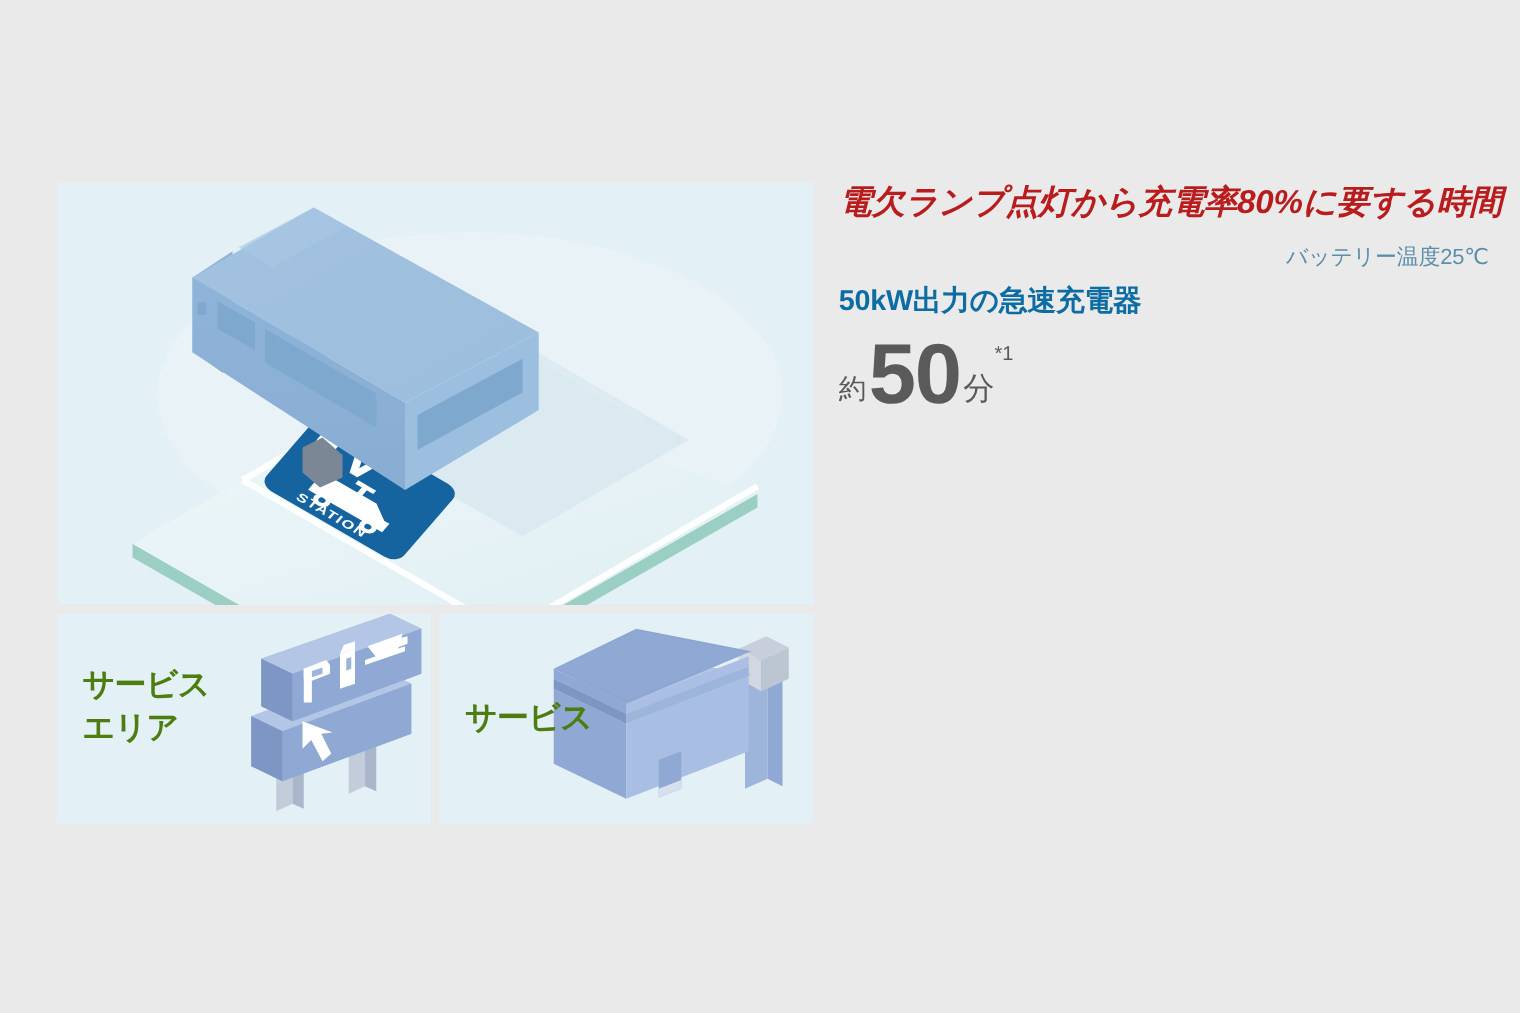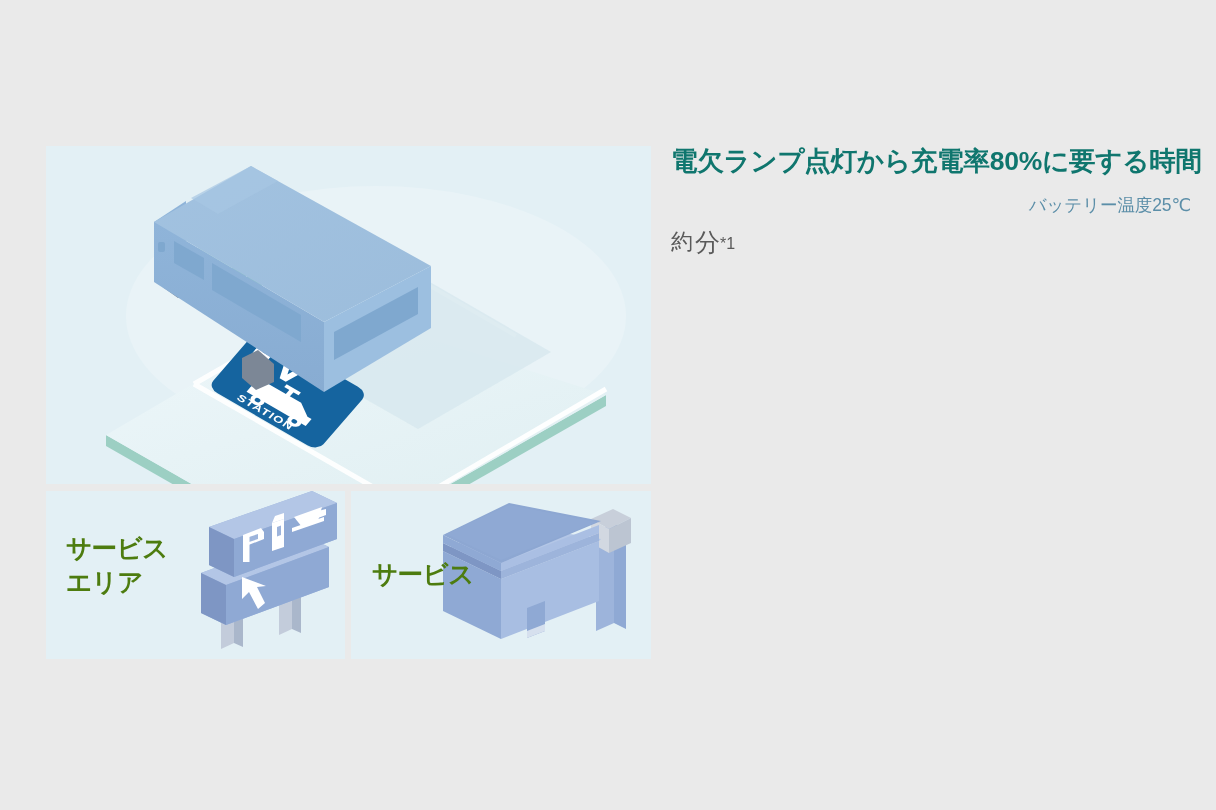--- a/index.html
+++ b/index.html
@@ -47,24 +47,25 @@
 
   
   #info-col {
     position: absolute;
     left: 671px; top: 146px;
     width: 520px;
   }
   #headline {
     font-size: 26.5px;
     font-weight: bold;
-    color: #0f766e;
+    color: #b91c1c;
     letter-spacing: -0.2px;
     line-height: 1.18;
     white-space: nowrap;
+    font-style: italic;
   }
   #sub-note {
     margin-top: 18px;
     font-size: 17.5px;
     color: #5b8ea8;
     line-height: 1.2;
     letter-spacing: -0.1px;
     white-space: nowrap;
     text-align: right;
   }
@@ -334,20 +335,22 @@
   <div class="card-label" id="sa-label">
     <div>サービス</div>
     <div>エリア</div>
   </div>
 
   <div class="card-label" id="cv-label">サービス</div>
 
   <div id="info-col">
     <div id="headline">電欠ランプ点灯から充電率80%に要する時間</div>
     <div id="sub-note">バッテリー温度25℃</div>
+    <div id="charger-label">50kW出力の急速充電器</div>
     <div id="time-row">
       <span id="time-prefix">約</span>
+      <span id="time-value">50</span>
       <span id="time-unit">分</span>
       <span id="time-footnote">*1</span>
     </div>
   </div>
 
 </div>
 
 </body></html>

